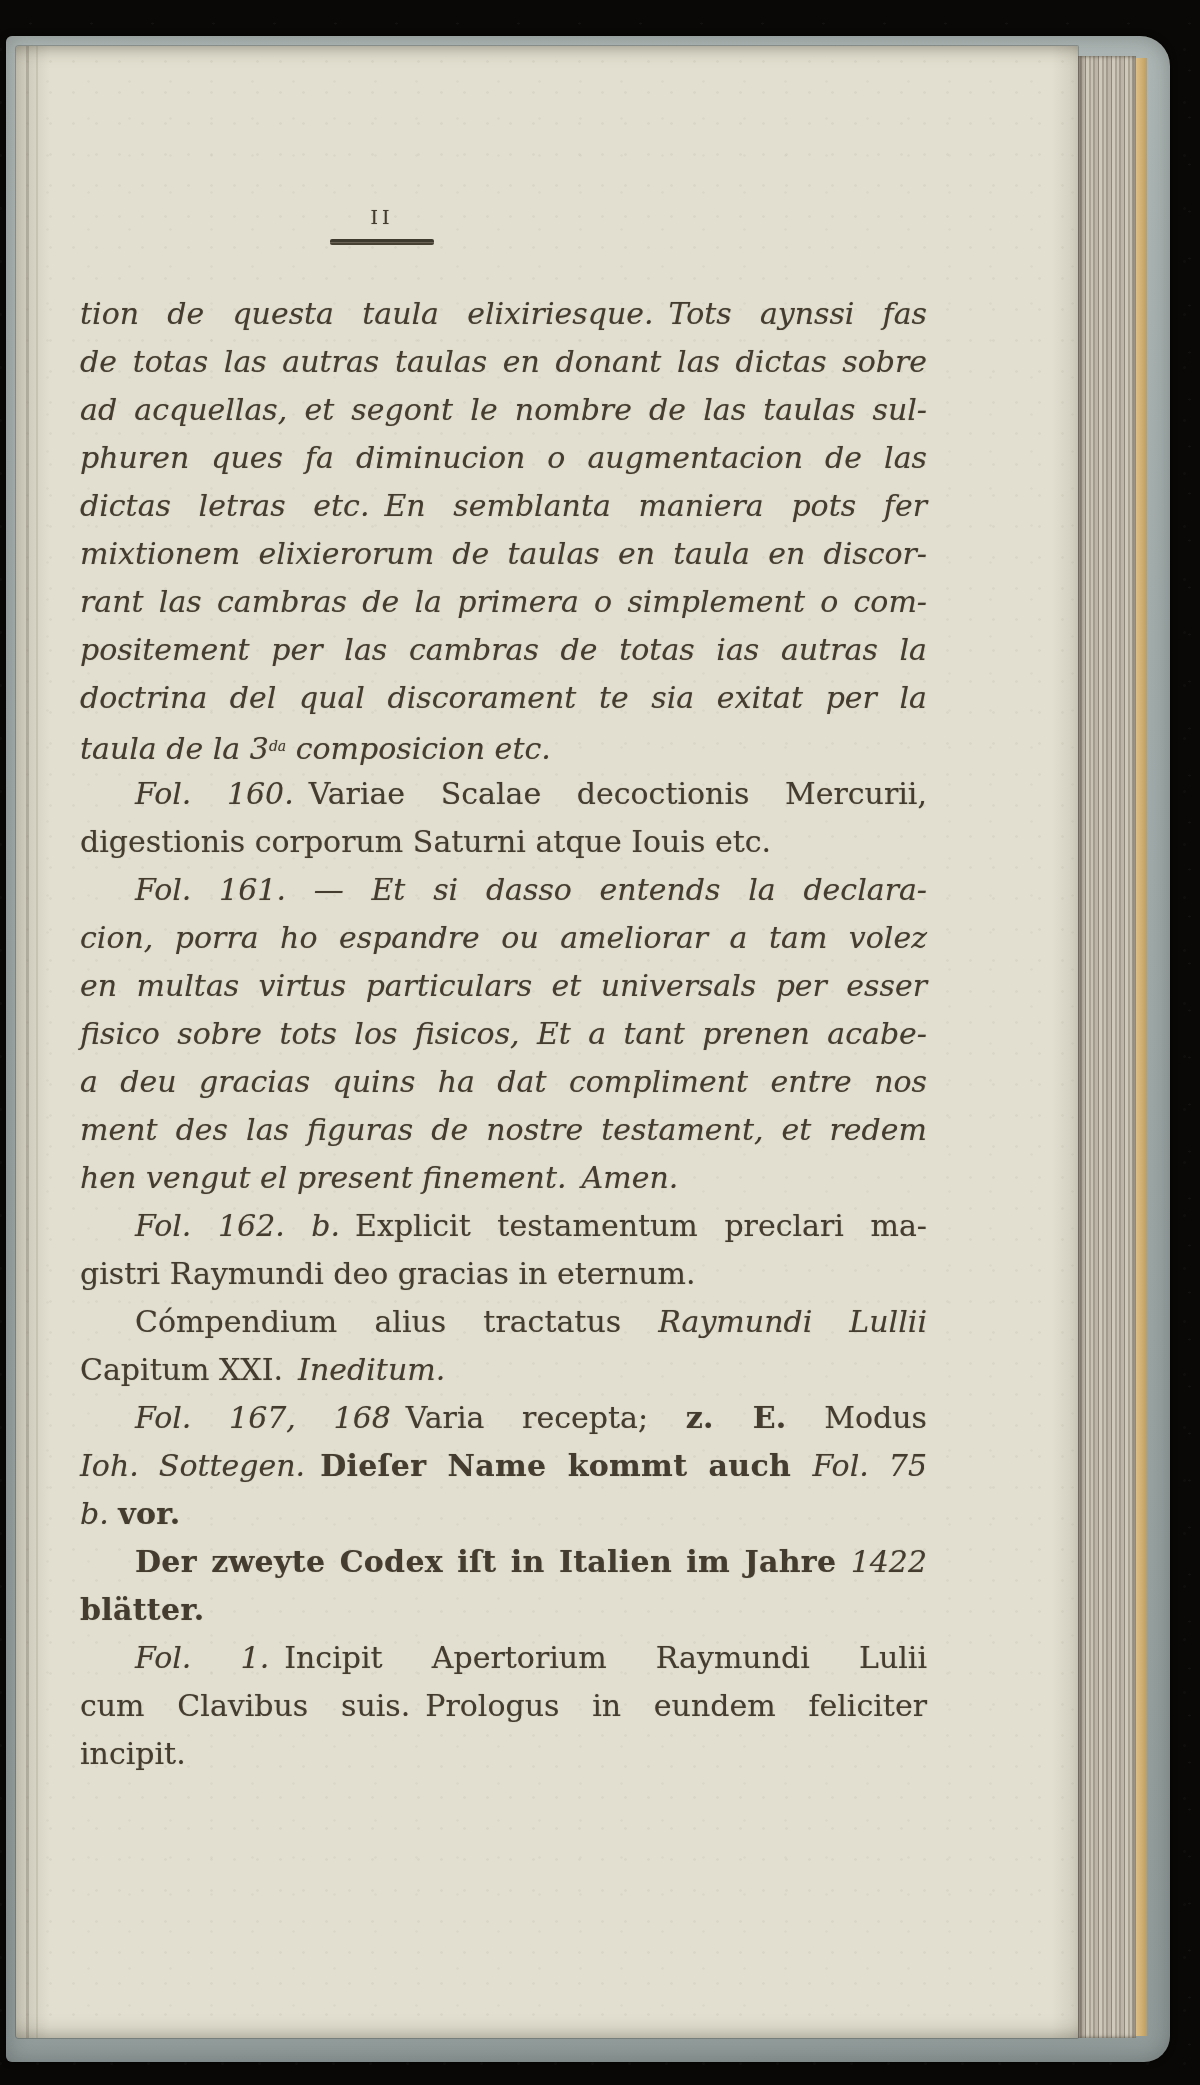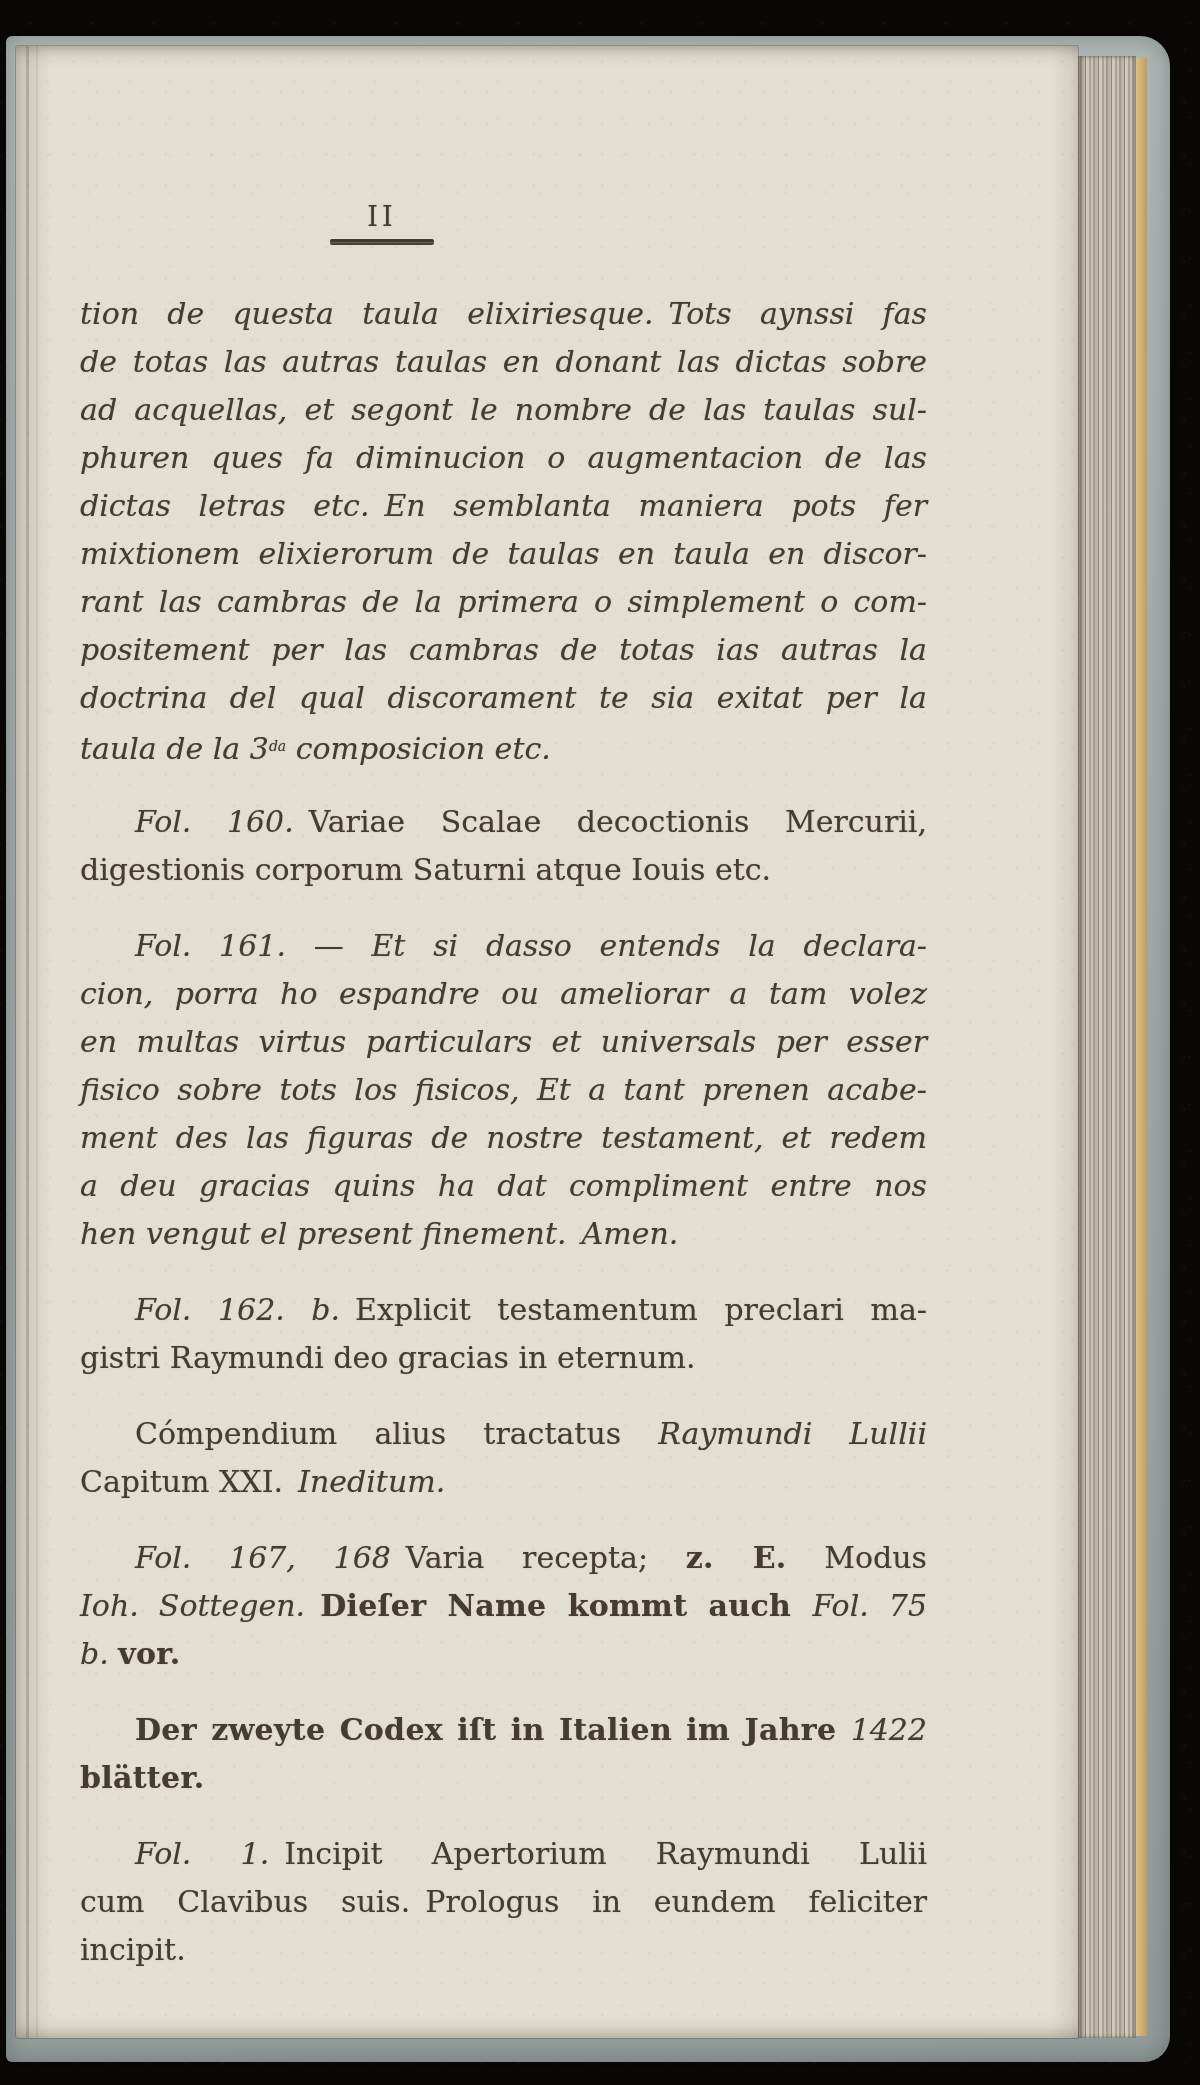--- a/index.html
+++ b/index.html
@@ -44,35 +44,35 @@
     background-position:0 0, 11px 17px, 0 0, 0 0;
     box-shadow:
       inset 0 14px 18px -14px rgba(60,56,44,.55),
       inset 0 -16px 20px -16px rgba(60,56,44,.5),
       0 0 0 1px rgba(40,38,30,.25);
   }
   .crease-a{position:absolute;left:10px;top:0;width:3px;height:100%;background:rgba(96,90,74,.28);}
   .crease-b{position:absolute;left:20px;top:0;width:2px;height:100%;background:rgba(120,113,94,.16);}
   .pagenum-block{position:absolute;left:296px;top:154px;width:140px;text-align:center;}
   .pagenum{
-    font-size:27px;line-height:34px;letter-spacing:4px;color:var(--ink,#433c2f);
+    font-size:19px;line-height:34px;letter-spacing:4px;color:var(--ink,#433c2f);
     text-shadow:0 0 1px rgba(62,56,44,.55);
   }
   .pagenum-rule{
     width:104px;height:6px;margin:5px auto 0 auto;border-radius:2px;
     background:linear-gradient(180deg,#3f3a2e 0 3px,#6b6456 3px 4px,#474133 4px 6px);
   }
   .text-block{
     position:absolute;left:64px;top:244px;width:847px;
     font-size:30px;color:var(--ink,#433c2f);
     text-shadow:0 0 1px rgba(62,56,44,.42);
   }
   .ln{height:48px;line-height:48px;white-space:normal;}
   .ln.j{text-align:justify;text-align-last:justify;}
-  .ln.ind{text-indent:55px;margin-top:28px;}
+  .ln.ind{text-indent:55px;}
   .sg-i{font-style:italic;}
   .sg-r{font-style:normal;}
   .sg-f{font-style:normal;font-weight:bold;letter-spacing:.3px;}
   .sg-is{font-style:italic;font-size:14px;vertical-align:8px;letter-spacing:0;}
 </style>
 </head>
 <body>
 
 <div class="cover"></div>
 <div class="fore-edge"></div>
@@ -97,22 +97,22 @@
       <div class="ln j"><span class="sg-i">rant las cambras de la primera o simplement o com-</span></div>
       <div class="ln j"><span class="sg-i">positement per las cambras de totas ias autras la</span></div>
       <div class="ln j"><span class="sg-i">doctrina del qual discorament te sia exitat per la</span></div>
       <div class="ln"><span class="sg-i">taula de la 3</span><span class="sg-is">da</span><span class="sg-i"> composicion etc.</span></div>
       <div class="ln j ind"><span class="sg-i">Fol. 160.</span><span class="sg-r"> Variae Scalae decoctionis Mercurii,</span></div>
       <div class="ln"><span class="sg-r">digestionis corporum Saturni atque Iouis etc.</span></div>
       <div class="ln j ind"><span class="sg-i">Fol. 161. — Et si dasso entends la declara-</span></div>
       <div class="ln j"><span class="sg-i">cion, porra ho espandre ou ameliorar a tam volez</span></div>
       <div class="ln j"><span class="sg-i">en multas virtus particulars et universals per esser</span></div>
       <div class="ln j"><span class="sg-i">fisico sobre tots los fisicos, Et a tant prenen acabe-</span></div>
+      <div class="ln j"><span class="sg-i">a deu gracias quins ha dat compliment entre nos</span></div>
       <div class="ln j"><span class="sg-i">ment des las figuras de nostre testament, et redem</span></div>
-      <div class="ln j"><span class="sg-i">a deu gracias quins ha dat compliment entre nos</span></div>
       <div class="ln"><span class="sg-i">hen vengut el present finement. Amen.</span></div>
       <div class="ln j ind"><span class="sg-i">Fol. 162. b.</span><span class="sg-r"> Explicit testamentum preclari ma-</span></div>
       <div class="ln"><span class="sg-r">gistri Raymundi deo gracias in eternum.</span></div>
       <div class="ln j ind"><span class="sg-r">Cómpendium alius tractatus </span><span class="sg-i">Raymundi Lullii</span></div>
       <div class="ln"><span class="sg-r">Capitum XXI. </span><span class="sg-i">Ineditum.</span></div>
       <div class="ln j ind"><span class="sg-i">Fol. 167, 168</span><span class="sg-r"> Varia recepta; </span><span class="sg-f">z. E.</span><span class="sg-r"> Modus</span></div>
       <div class="ln j"><span class="sg-i">Ioh. Sottegen. </span><span class="sg-f">Dieſer Name kommt auch </span><span class="sg-i">Fol. 75</span></div>
       <div class="ln"><span class="sg-i">b. </span><span class="sg-f">vor.</span></div>
       <div class="ln j ind"><span class="sg-f">Der zweyte Codex iſt in Italien im Jahre </span><span class="sg-i">1422</span></div>
       <div class="ln"><span class="sg-f">blätter.</span></div>

